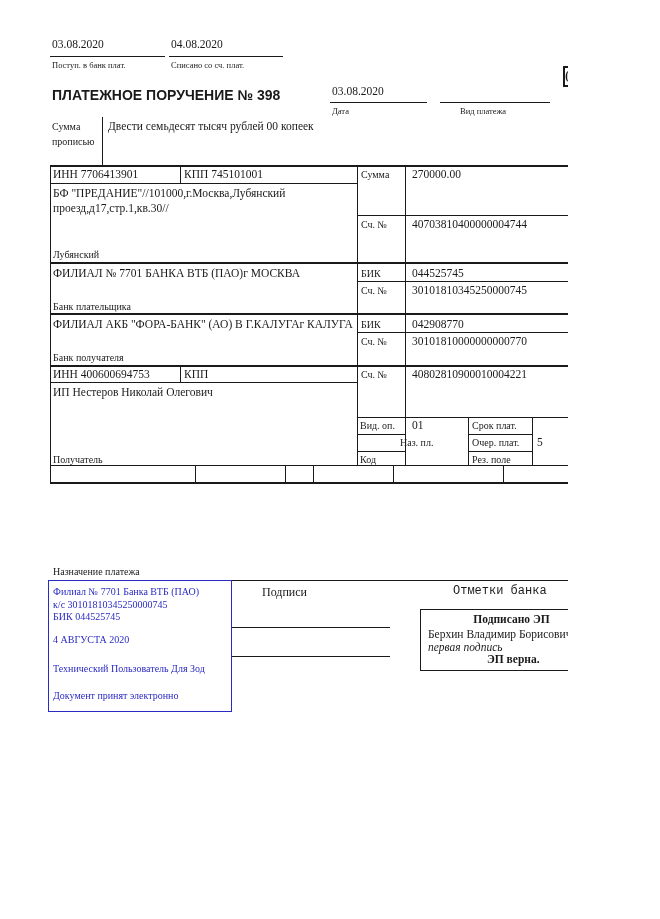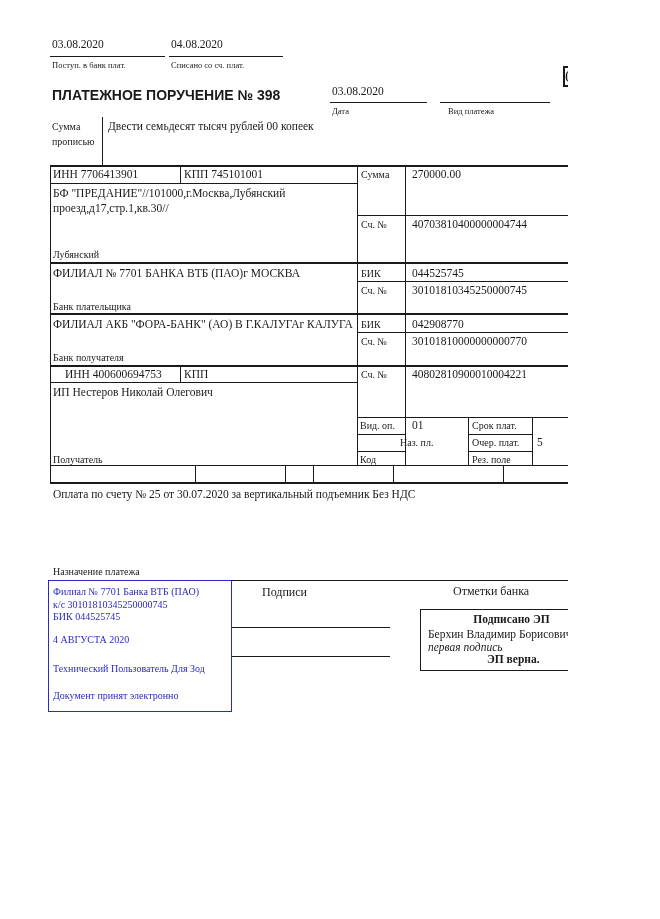--- a/index.html
+++ b/index.html
@@ -35,21 +35,21 @@
   <div class="hl" style="left:169px;top:56px;width:114px;"></div>
   <div class="abs t8" style="left:171px;top:60px;">Списано со сч. плат.</div>
 
   <div class="codebox" style="left:563px;top:38px;width:47px;height:17px;line-height:17px;">0401060</div>
 
   <div class="abs title" style="left:52px;top:87px;">ПЛАТЕЖНОЕ ПОРУЧЕНИЕ № 398</div>
   <div class="abs t11" style="left:332px;top:85px;">03.08.2020</div>
   <div class="hl" style="left:330px;top:102px;width:97px;"></div>
   <div class="abs t8" style="left:332px;top:106px;">Дата</div>
   <div class="hl" style="left:440px;top:102px;width:110px;"></div>
-  <div class="abs t8" style="left:448px;top:106px;">Вид платежа</div>
+  <div class="abs t8" style="left:460px;top:106px;">Вид платежа</div>
   <div class="box" style="left:577px;top:84px;width:30px;height:30px;"></div>
 
   <div class="abs t10 wrap" style="left:52px;top:119px;width:52px;line-height:15px;white-space:normal;">Сумма прописью</div>
   <div class="vl" style="left:102px;top:117px;height:48px;"></div>
   <div class="abs t11" style="left:108px;top:120px;">Двести семьдесят тысяч рублей 00 копеек</div>
 
   <div class="hl thick" style="left:50px;top:165px;width:565px;"></div>
   <div class="vl" style="left:50px;top:165px;height:317px;"></div>
   <div class="vl" style="left:614px;top:165px;height:317px;"></div>
   <div class="vl" style="left:357px;top:165px;height:300px;"></div>
@@ -83,21 +83,21 @@
   <div class="abs t11 wrap" style="left:53px;top:317px;width:300px;white-space:normal;line-height:15px;">ФИЛИАЛ АКБ "ФОРА-БАНК" (АО) В Г.КАЛУГАг КАЛУГА</div>
   <div class="abs t10" style="left:361px;top:319px;">БИК</div>
   <div class="abs t11" style="left:412px;top:318px;">042908770</div>
   <div class="hl" style="left:357px;top:332px;width:258px;"></div>
   <div class="abs t10" style="left:361px;top:336px;">Сч. №</div>
   <div class="abs t11" style="left:412px;top:335px;">30101810000000000770</div>
   <div class="abs t10" style="left:53px;top:352px;">Банк получателя</div>
 
   <div class="hl thick" style="left:50px;top:365px;width:565px;"></div>
 
-  <div class="abs t11" style="left:53px;top:368px;margin-left:12px;">ИНН 400600694753</div>
+  <div class="abs t11" style="left:53px;top:368px;">ИНН 400600694753</div>
   <div class="vl" style="left:180px;top:365px;height:17px;"></div>
   <div class="abs t11" style="left:184px;top:368px;">КПП</div>
   <div class="hl" style="left:50px;top:382px;width:307px;"></div>
   <div class="abs t11" style="left:53px;top:386px;">ИП Нестеров Николай Олегович</div>
   <div class="abs t10" style="left:361px;top:369px;">Сч. №</div>
   <div class="abs t11" style="left:412px;top:368px;">40802810900010004221</div>
   <div class="abs t10" style="left:53px;top:454px;">Получатель</div>
 
   <div class="hl" style="left:357px;top:417px;width:258px;"></div>
   <div class="vl" style="left:468px;top:417px;height:48px;"></div>
@@ -117,26 +117,25 @@
 
   <div class="hl" style="left:50px;top:465px;width:565px;"></div>
   <div class="vl" style="left:195px;top:465px;height:17px;"></div>
   <div class="vl" style="left:285px;top:465px;height:17px;"></div>
   <div class="vl" style="left:313px;top:465px;height:17px;"></div>
   <div class="vl" style="left:393px;top:465px;height:17px;"></div>
   <div class="vl" style="left:503px;top:465px;height:17px;"></div>
   <div class="vl" style="left:582px;top:465px;height:17px;"></div>
   <div class="hl thick" style="left:50px;top:482px;width:565px;"></div>
 
-  <div class="abs t11" style="left:53px;top:488px;">Оплата по счету № 25 от 30.07.2020 за вертикальный подъемник Без НДС</div>
   <div class="abs t10" style="left:53px;top:566px;">Назначение платежа</div>
   <div class="hl" style="left:50px;top:580px;width:565px;"></div>
 
   <div class="abs" style="left:262px;top:585px;font-size:12px;">Подписи</div>
-  <div class="abs" style="left:453px;top:584px;font-size:12px;">Отметки банка</div>
+  <div class="abs" style="left:453px;top:584px;font-size:12px;font-family:Liberation Mono, monospace;">Отметки банка</div>
 
   <div class="bluebox" style="left:48px;top:580px;width:182px;height:130px;"></div>
   <div class="abs blue" style="left:53px;top:586px;">Филиал № 7701 Банка ВТБ (ПАО)</div>
   <div class="abs blue" style="left:53px;top:599px;">к/с 30101810345250000745</div>
   <div class="abs blue" style="left:53px;top:611px;">БИК 044525745</div>
   <div class="abs blue" style="left:53px;top:634px;">4 АВГУСТА 2020</div>
   <div class="abs blue wrap" style="left:53px;top:662px;width:170px;white-space:normal;line-height:13px;">Технический Пользователь Для Зод</div>
   <div class="abs blue" style="left:53px;top:690px;">Документ принят электронно</div>
 
   <div class="hl" style="left:232px;top:627px;width:158px;"></div>

